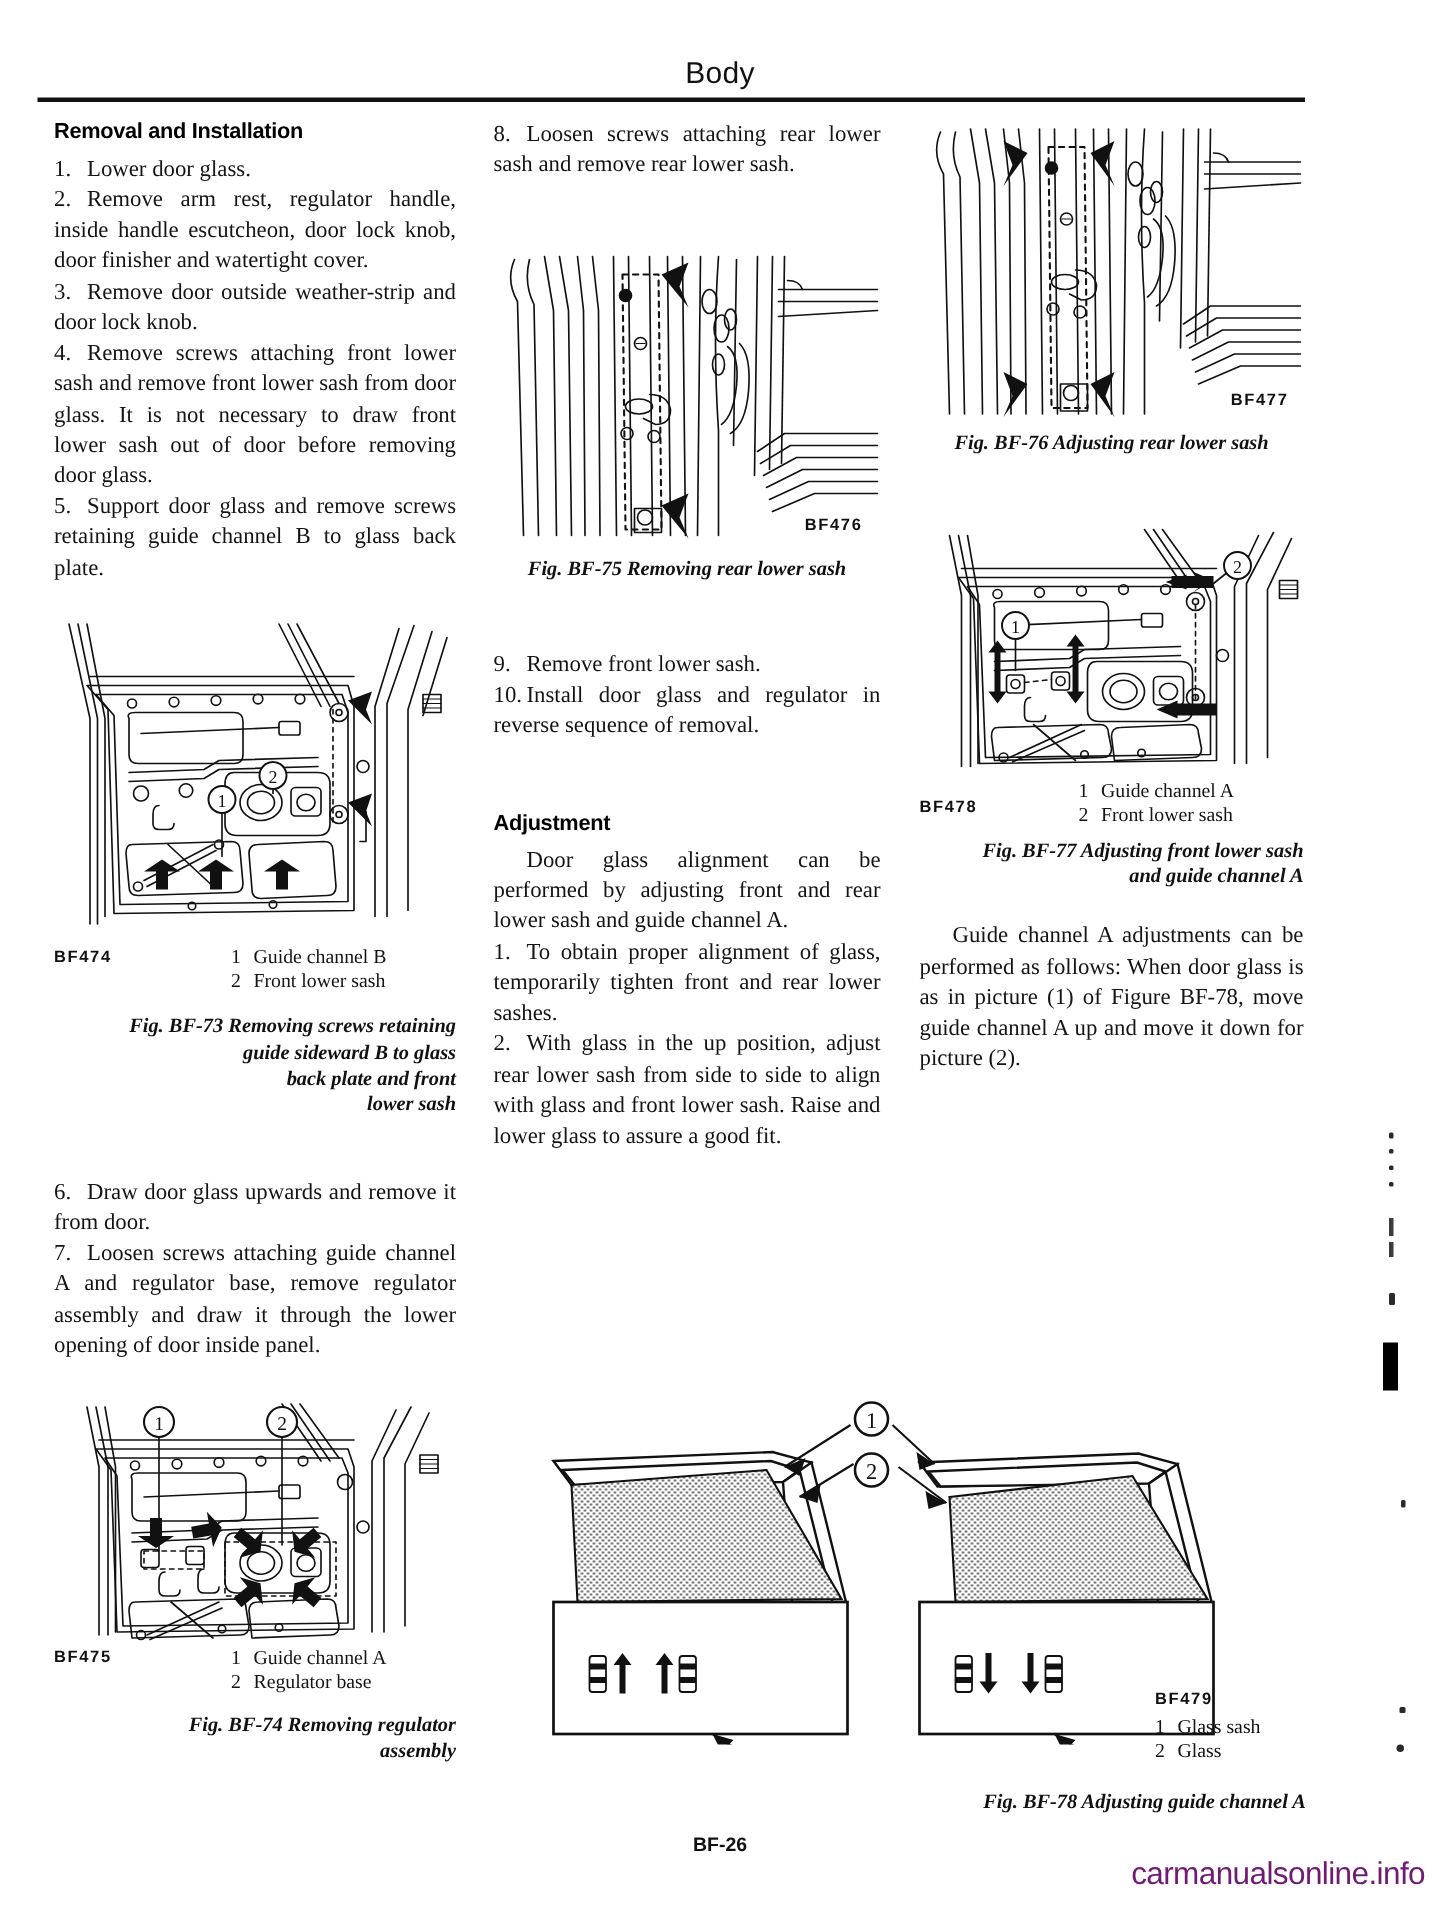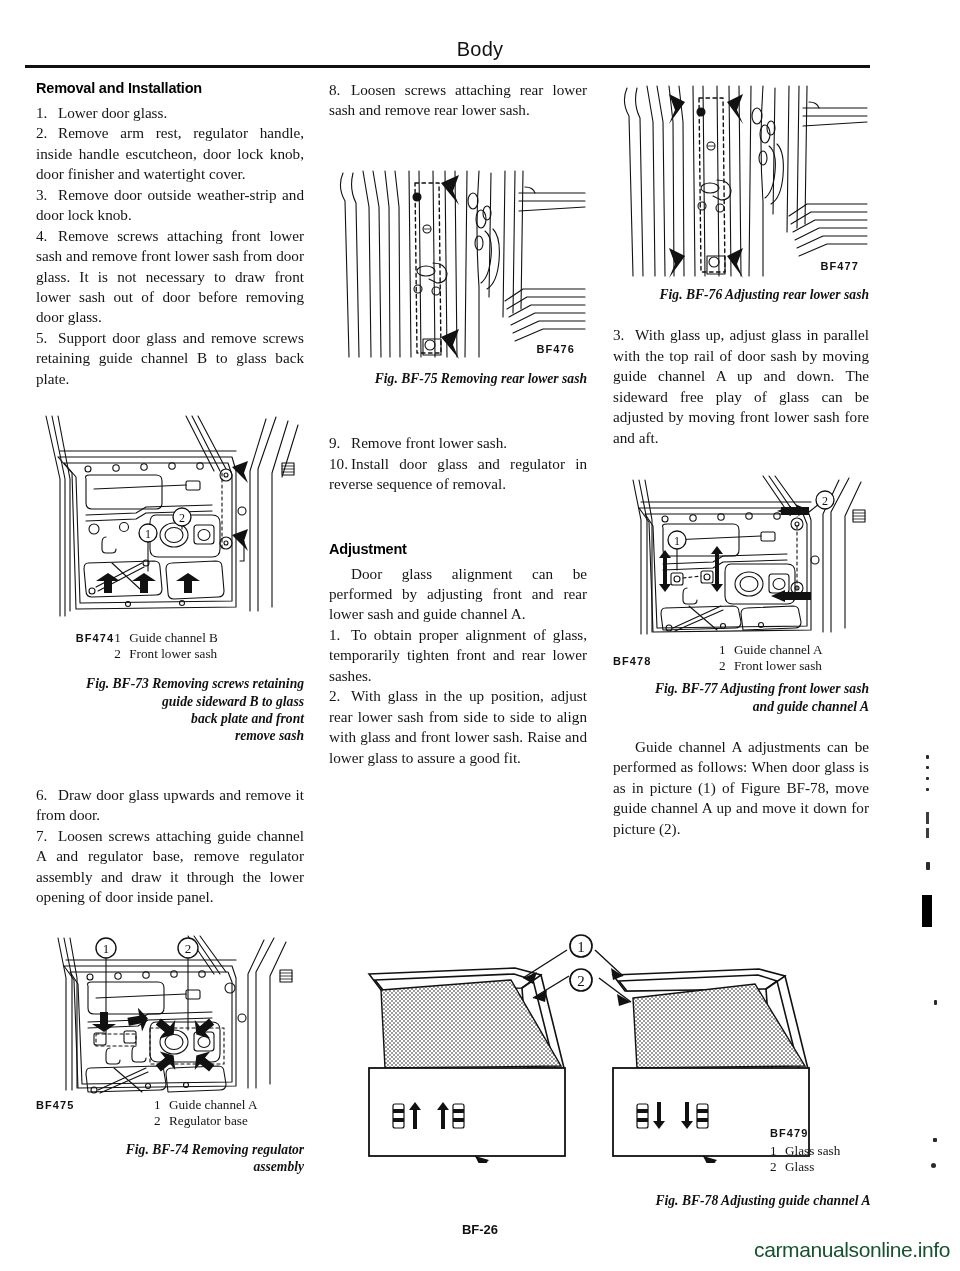--- a/index.html
+++ b/index.html
@@ -110,21 +110,21 @@
   }
   .fig-caption {
     font-family: "Liberation Serif", "DejaVu Serif", serif;
     font-style: italic;
     font-weight: bold;
     font-size: 13.6px;
     line-height: 1.28;
     text-align: right;
     color: #111;
   }
-  .fig-caption.center { }
+  .fig-caption.center { text-align: center; }
 
   .legend-bar {
     display: flex;
     align-items: flex-start;
     justify-content: space-between;
   }
   .legend-bar .fig-code { padding-top: 2px; }
 
   
   .footer-page {
@@ -135,21 +135,21 @@
     font-family: "Liberation Sans", "DejaVu Sans", sans-serif;
     font-weight: bold;
     font-size: 13px;
     color: #111;
   }
   .watermark {
     position: absolute;
     right: 10px; top: 1238px;
     font-family: "Liberation Sans", "DejaVu Sans", sans-serif;
     font-size: 21px;
-    color: #14532d;
+    color: #701a75;
     letter-spacing: -0.4px;
   }
 
   
   .artifact {
     position: absolute;
     background: #1a1a1a;
   }
   .artifact.dotline { background: #3c3c3c; }
   .artifact.blackbar { background: #000; }
@@ -283,33 +283,33 @@
 
           <g>
             <circle cx="112" cy="122" r="9" fill="#fff" stroke="#111" stroke-width="1.3"></circle>
             <text x="112" y="127" font-family="Liberation Serif, serif" font-size="12" text-anchor="middle" fill="#111">1</text>
             <circle cx="146" cy="106" r="9" fill="#fff" stroke="#111" stroke-width="1.3"></circle>
             <text x="146" y="111" font-family="Liberation Serif, serif" font-size="12" text-anchor="middle" fill="#111">2</text>
           </g>
         </svg>
       </div>
 
-      <div class="legend-bar" style="margin-top:4px;justify-content:center;">
+      <div class="legend-bar" style="margin-top:4px;">
         <div class="fig-code">BF474</div>
         <div class="legend" style="width:150px;">
           <div class="legend-row"><span class="legend-num">1</span><span>Guide channel B</span></div>
           <div class="legend-row"><span class="legend-num">2</span><span>Front lower sash</span></div>
         </div>
       </div>
 
       <div class="fig-caption" style="margin-top:13px;">
         <div>Fig. BF-73  Removing screws retaining</div>
         <div>guide sideward B to glass</div>
         <div>back plate and front</div>
-        <div>remove sash</div>
+        <div>lower sash</div>
       </div>
     </div>
 
     <div class="gap-l"></div>
 
     <div class="body-text">
       <p><span class="step">6.</span><span>Draw door glass upwards and remove it from door.</span></p>
       <p><span class="step">7.</span><span>Loosen screws attaching guide channel A and regulator base, remove regulator assembly and draw it through the lower opening of door inside panel.</span></p>
     </div>
 
@@ -559,23 +559,20 @@
             <path d="M114 176 L130 168 L124 184 L130 198 Z"></path>
           </g>
           <text x="246" y="190" font-family="Liberation Sans, sans-serif" font-weight="bold" font-size="11" letter-spacing="1.1" text-anchor="end" fill="#111">BF477</text>
         </svg>
       </div>
       <div class="fig-caption center" style="margin-top:6px;">Fig. BF-76  Adjusting rear lower sash</div>
     </div>
 
     <div class="gap-m"></div>
 
-    <div class="body-text">
-      <p><span class="step">3.</span><span>With glass up, adjust glass in parallel with the top rail of door sash by moving guide channel A up and down. The sideward free play of glass can be adjusted by moving front lower sash fore and aft.</span></p>
-    </div>
 
     <div class="gap-m"></div>
 
     <div class="figure">
       <div class="fig-art">
         <svg viewBox="0 0 256 170" xmlns="http://www.w3.org/2000/svg">
           <g fill="none" stroke="#111" stroke-width="1.1" stroke-linejoin="round" stroke-linecap="round">
             <path d="M20 10 L28 50 L28 164"></path>
             <path d="M26 10 L34 50 L34 164"></path>
             <path d="M32 10 L39 50 L39 162"></path>

